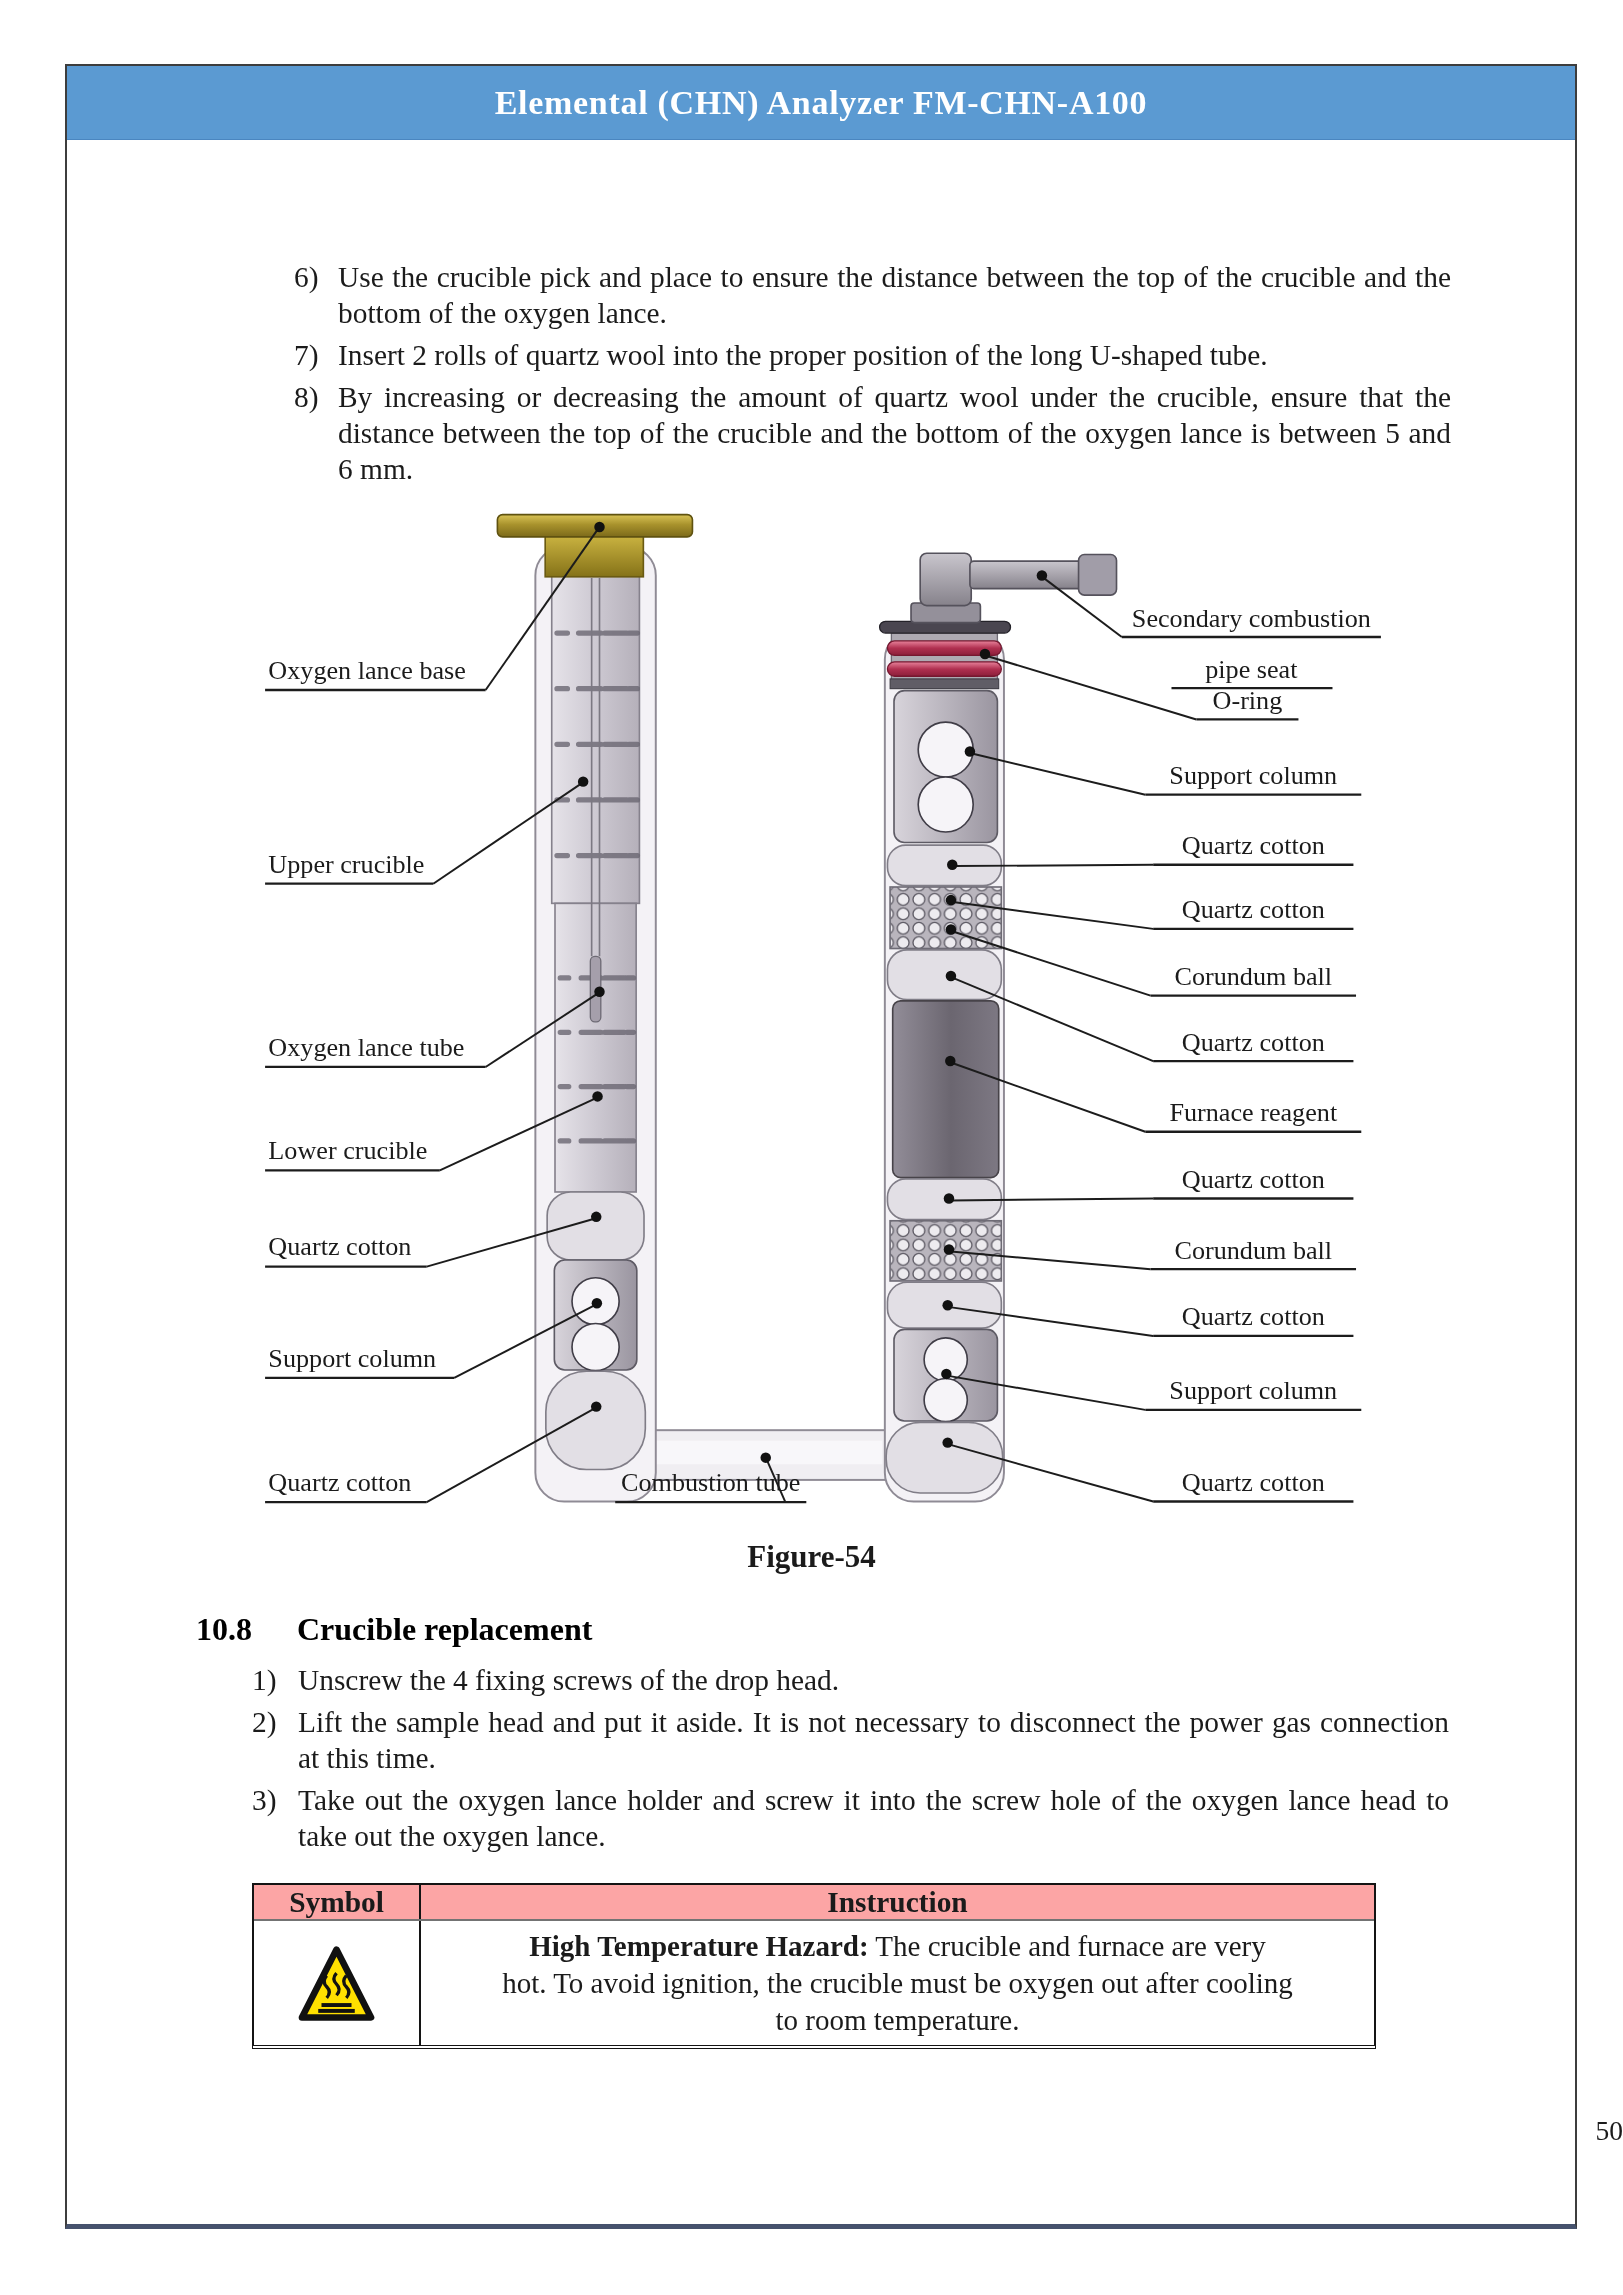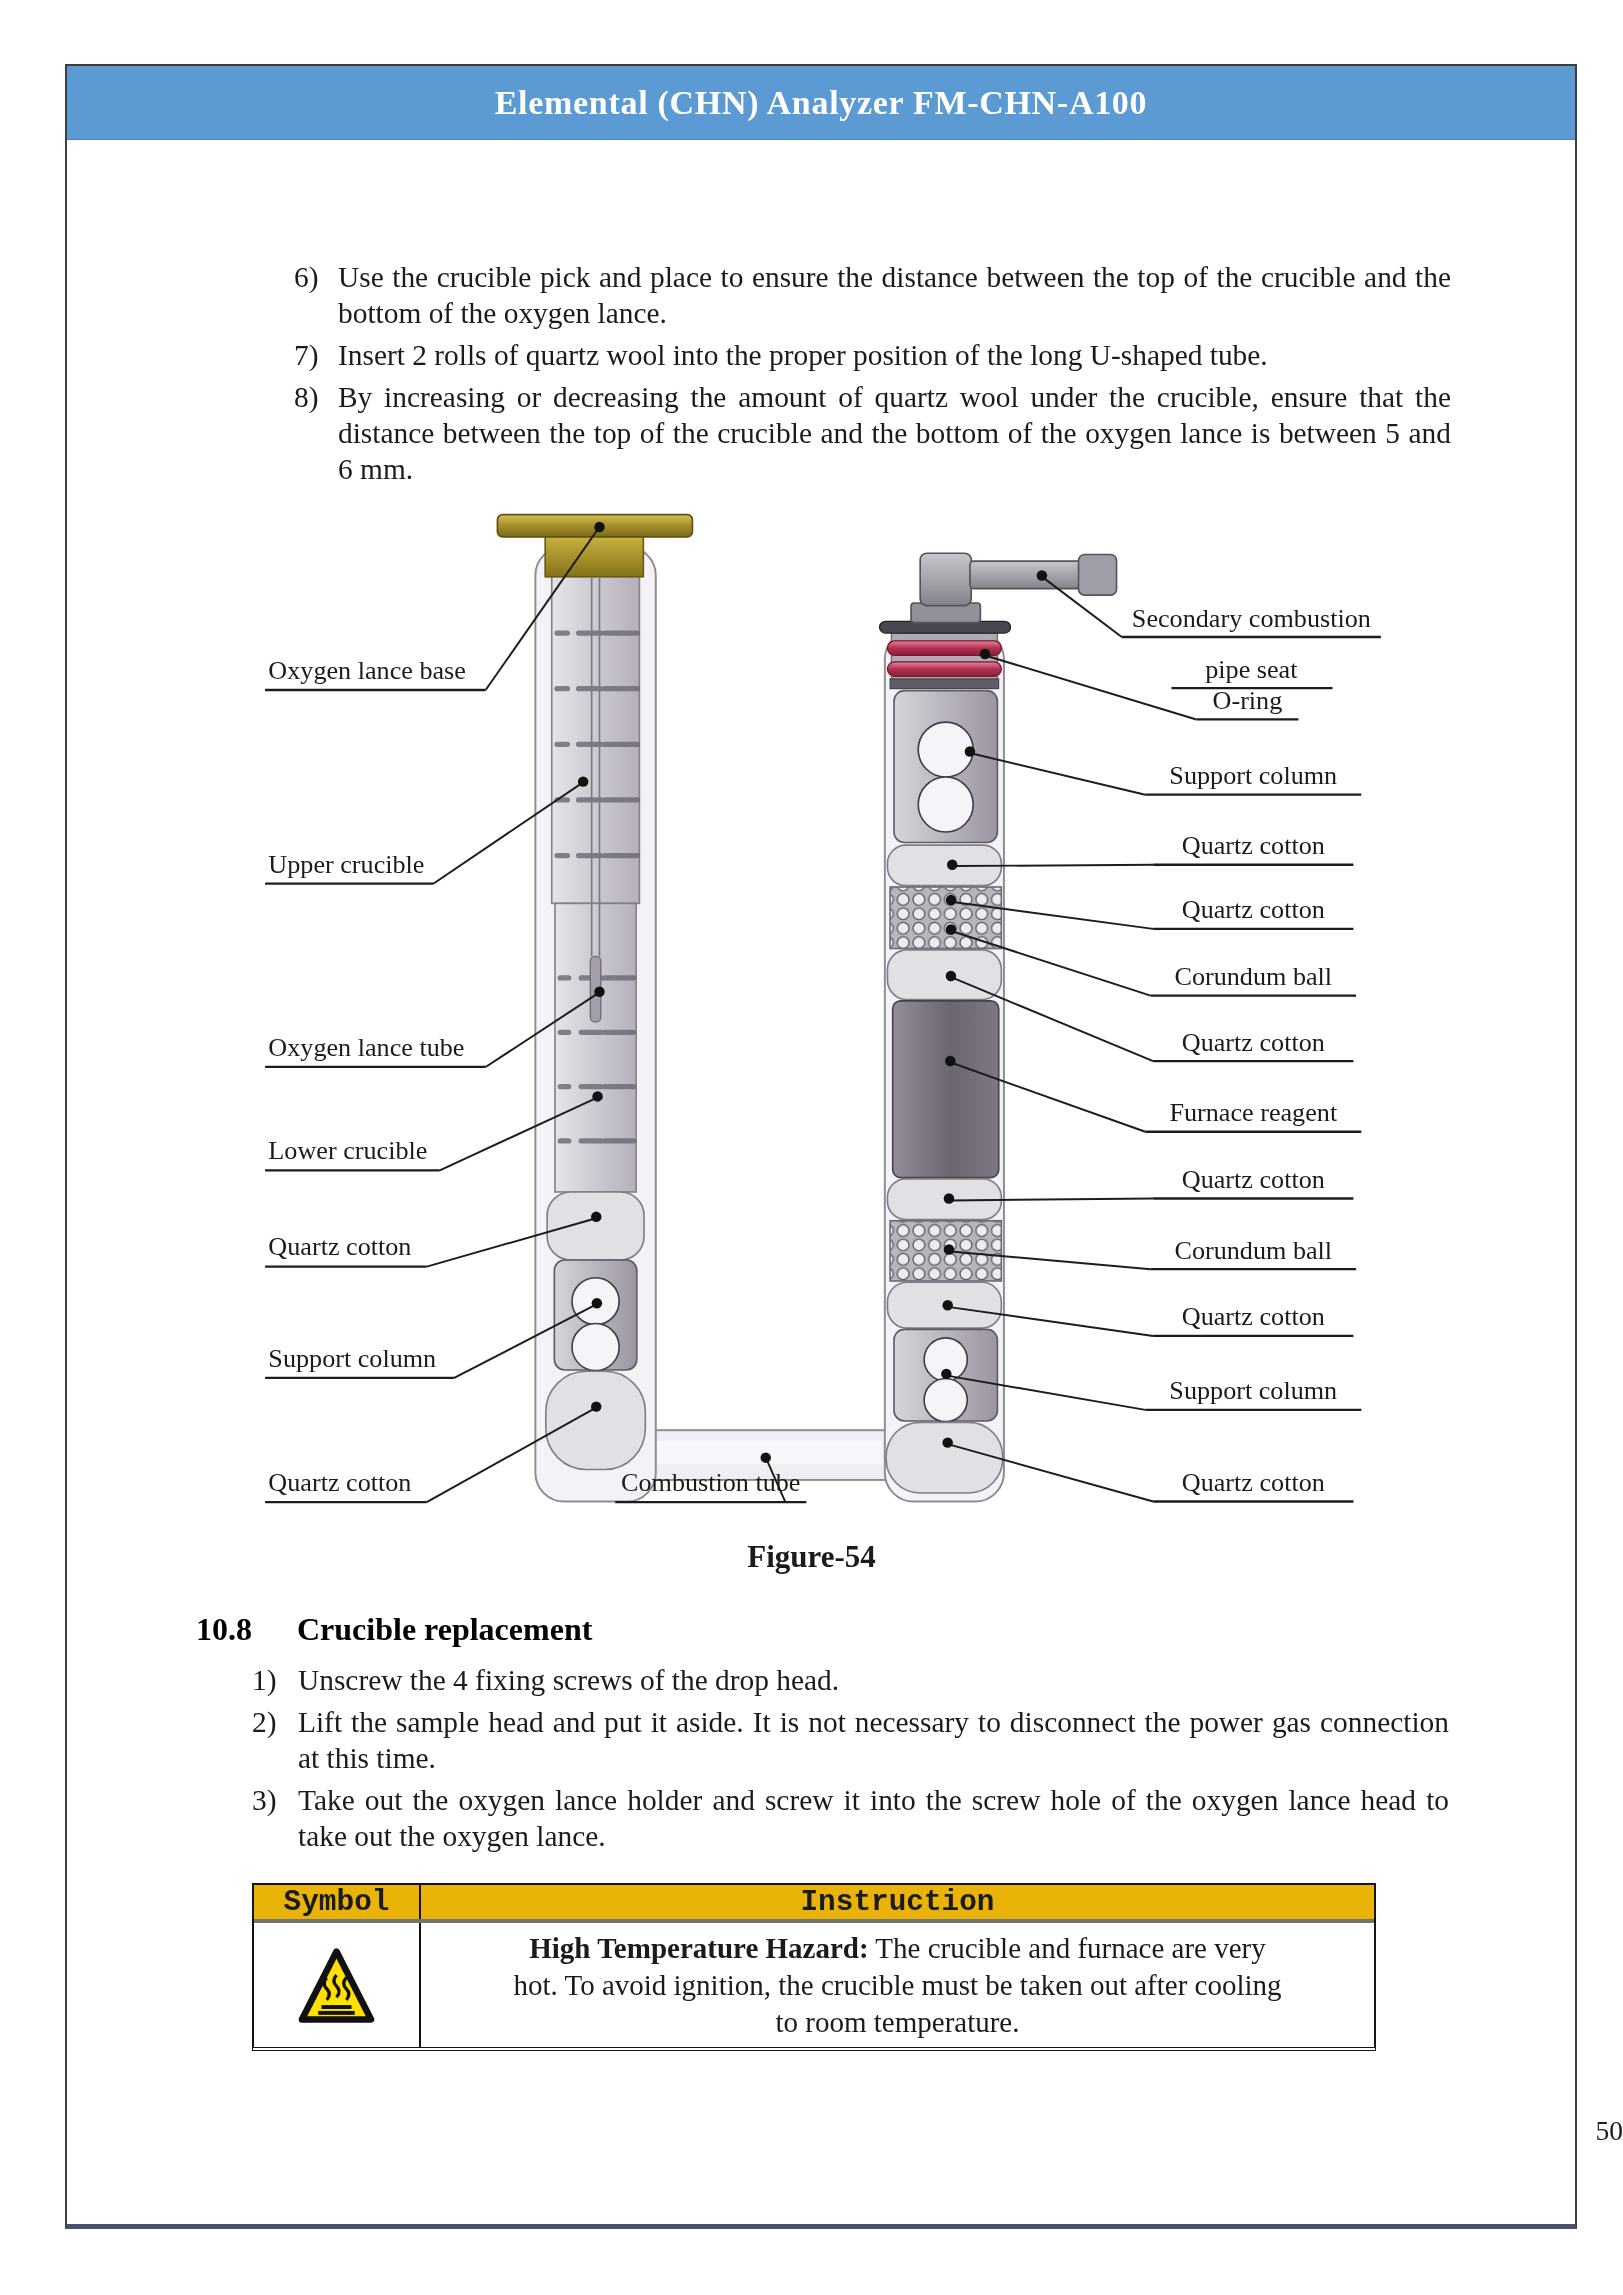--- a/index.html
+++ b/index.html
@@ -41,22 +41,22 @@
     font-size:31px;font-weight:bold;
   }
   .section-heading{
     position:absolute;left:196px;top:1611px;font-size:32px;font-weight:bold;color:#000000;
   }
   .section-heading .sec-num{display:inline-block;width:101px;}
   .hazard-table{
     position:absolute;left:252px;top:1883px;width:1124px;
     border:2.6px solid #141414;border-bottom:4.6px double #141414;box-sizing:border-box;
   }
-  .tbl-head{display:flex;background:#eab308;border-bottom:4px solid #737373;height:34px;
-    font-weight:bold;font-size:29.4px;font-family:Liberation Mono, monospace;}
+  .tbl-head{display:flex;background:#fca5a5;border-bottom:2px solid #737373;height:34px;
+    font-weight:bold;font-size:29.4px;}
   .tbl-body{display:flex;min-height:116px;background:#fff;}
   .cell-sym{width:165px;border-right:2px solid #141414;display:flex;
     align-items:center;justify-content:center;flex:none;}
   .cell-ins{flex:1;display:flex;align-items:center;justify-content:center;}
   .cell-ins .ins-text{width:903px;text-align:center;font-size:29px;line-height:37px;margin:6.5px 0;}
   .page-num{position:absolute;left:0;top:2115px;width:1623px;text-align:right;font-size:27.5px;}
 </style>
 </head>
 <body>
 
@@ -307,21 +307,21 @@
       <svg width="77" height="81" viewBox="0 0 118 124">
         <path d="M59 10 L112 114 L6 114 Z" fill="#ffe000" stroke="#111" stroke-width="10" stroke-linejoin="round"></path>
         <path d="M44 50q-8 9 0 17t0 17M59 46q-8 9 0 17t0 17M74 50q-8 9 0 17t0 17" stroke="#111" stroke-width="5" fill="none"></path>
         <rect x="36" y="92" width="46" height="6" fill="#111"></rect>
         <rect x="31" y="101" width="56" height="6" fill="#111"></rect>
       </svg>
     </div>
     <div class="cell-ins">
       <div class="ins-text">
         <b>High Temperature Hazard:</b><span> The crucible and furnace are very</span><br>
-        <span>hot. To avoid ignition, the crucible must be taken out after cooling</span><br>
+        <span>hot. To avoid ignition, the crucible must be oxygen out after cooling</span><br>
         <span>to room temperature.</span>
       </div>
     </div>
   </div>
 </div>
 
 <div class="page-num">50</div>
 
 
 </body></html>

